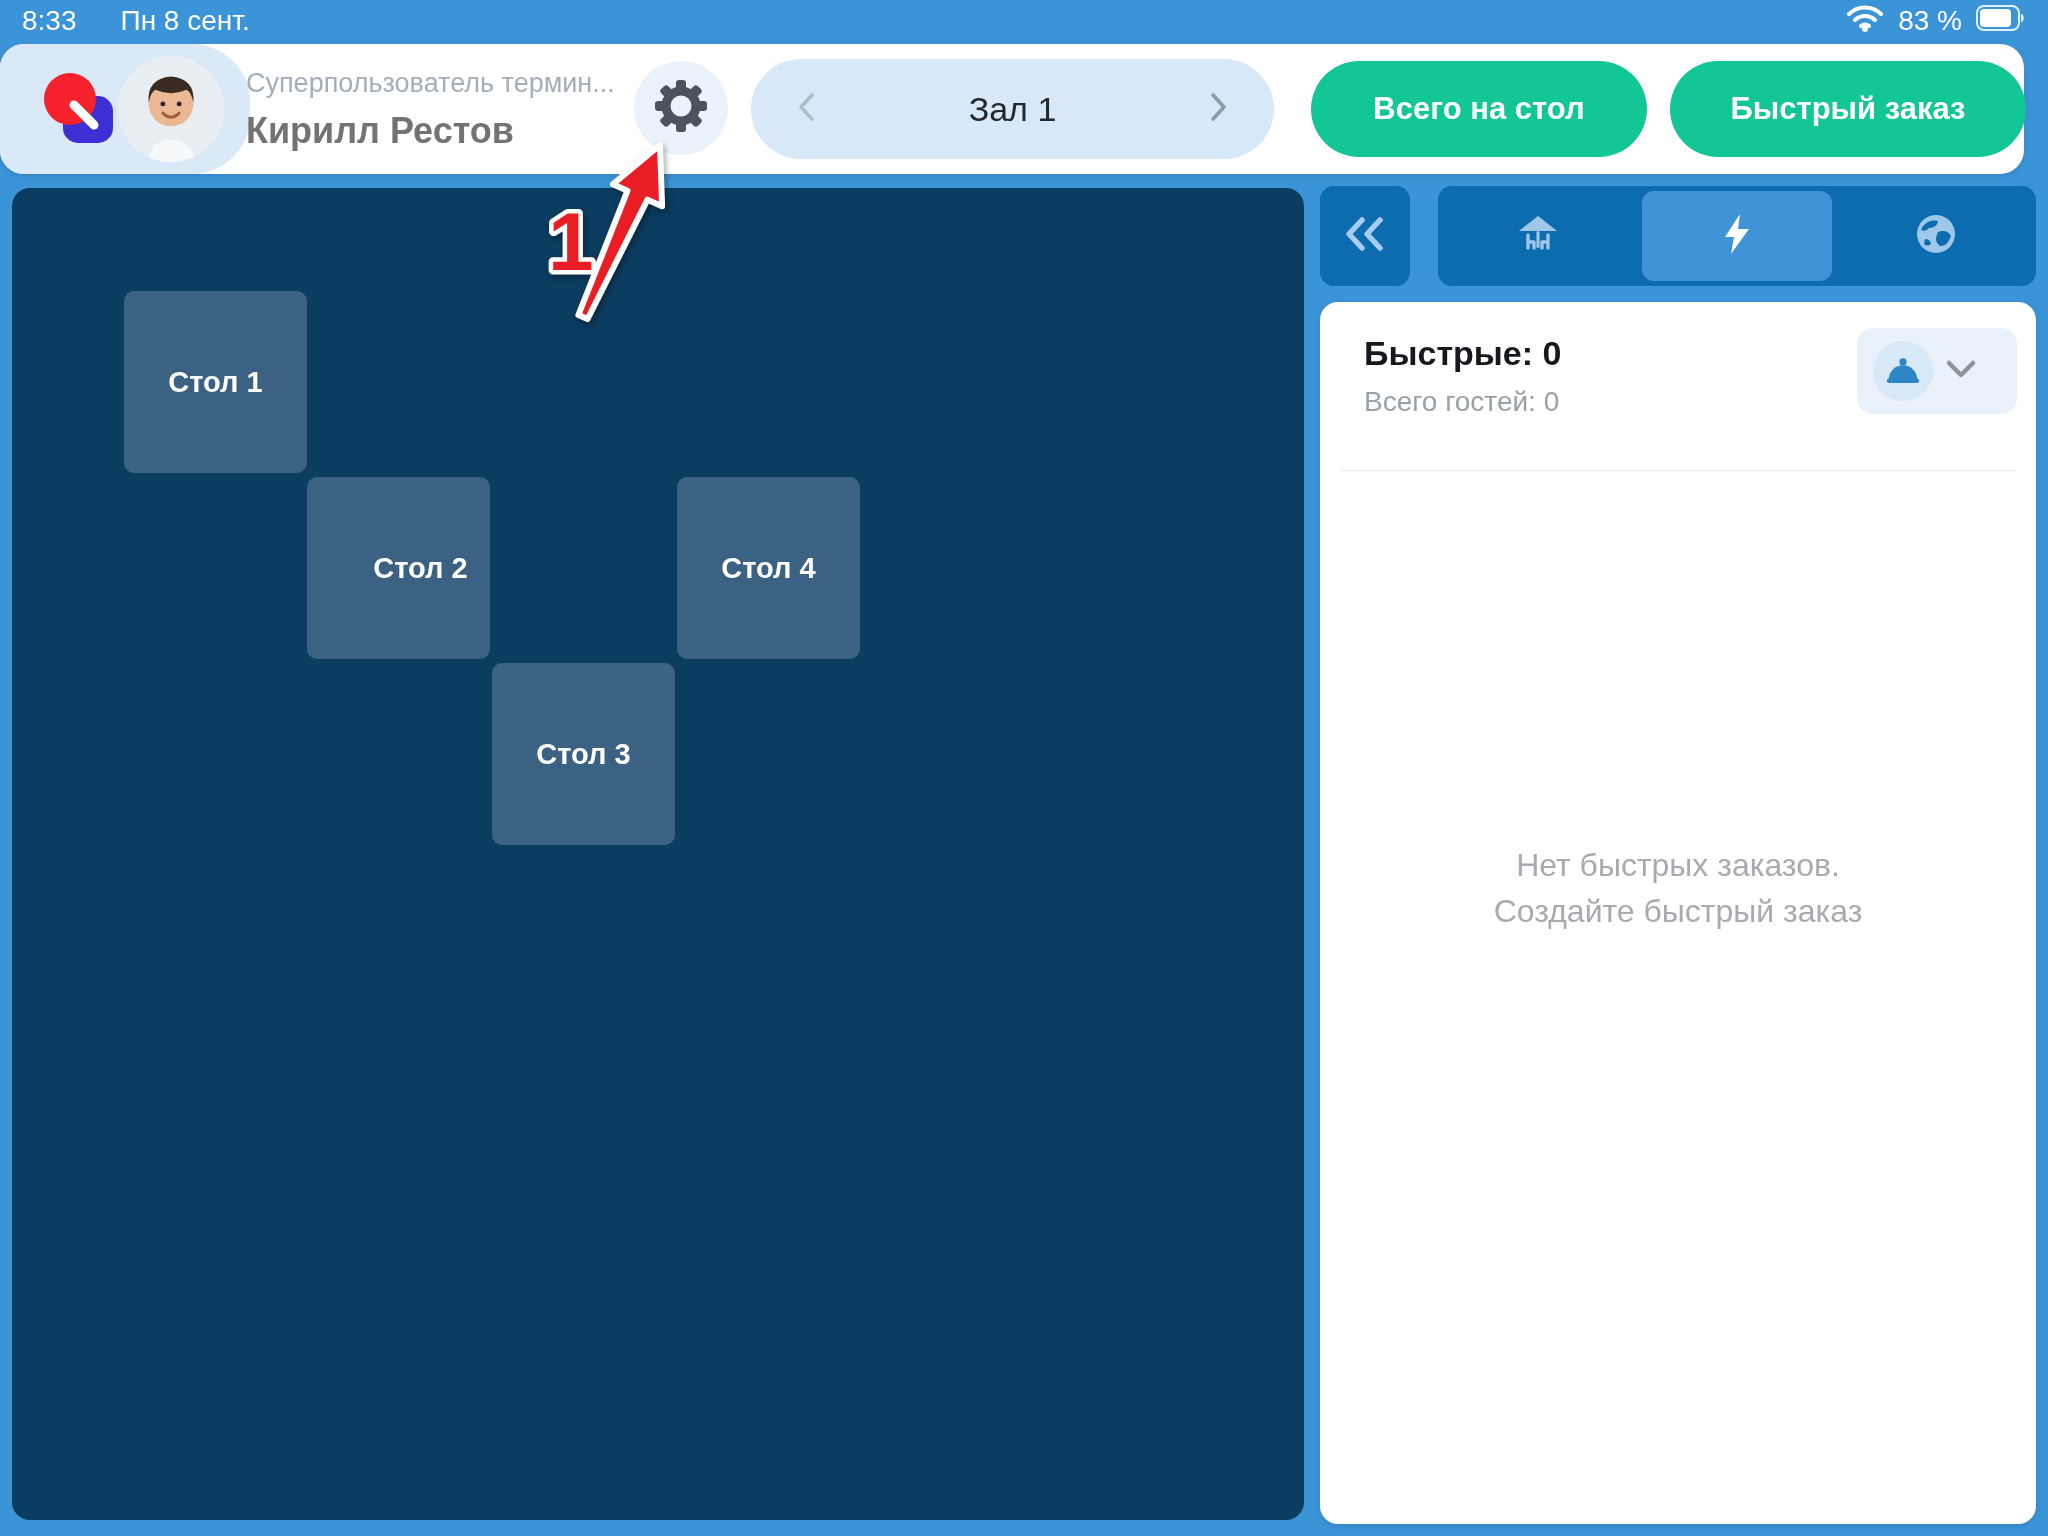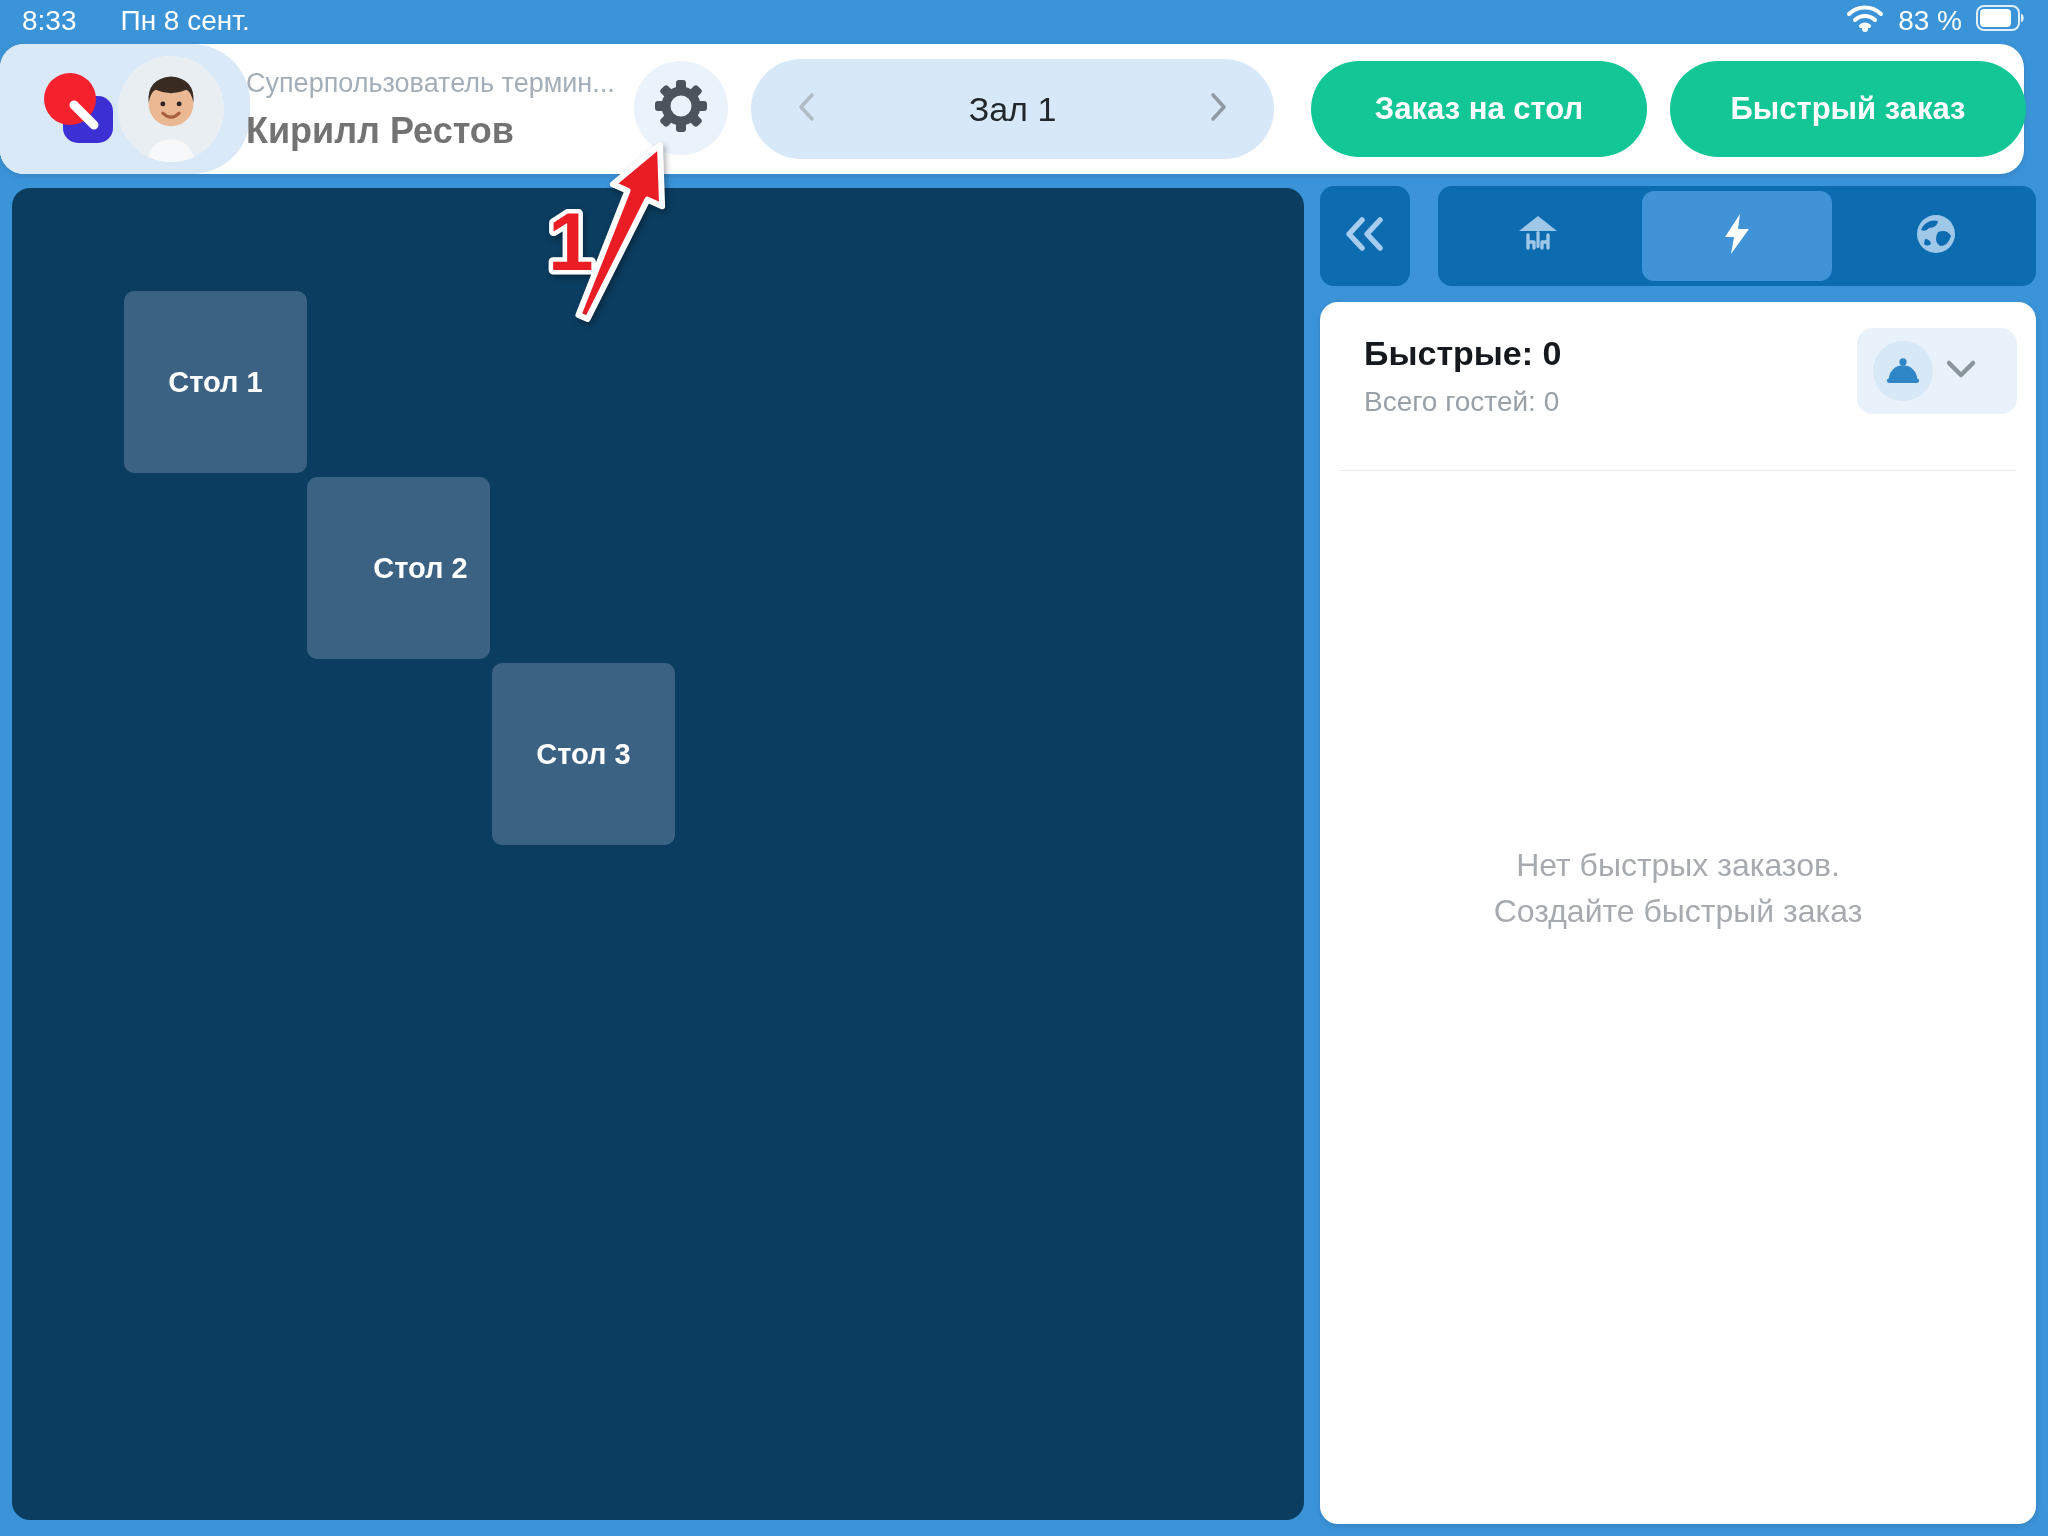--- a/index.html
+++ b/index.html
@@ -196,28 +196,29 @@
     </span>
     <span class="hall-label">Зал 1</span>
     <span class="chev-btn">
       <span>
         <svg width="30" height="40" viewBox="0 0 30 40">
           <polyline points="10,8 21,20 10,32" stroke="#8f9aa3" stroke-width="3.6" fill="none" stroke-linecap="round" stroke-linejoin="round"></polyline>
         </svg>
       </span>
     </span>
   </div>
-  <button class="green-btn btn-order">Заказ на стол</button>
+  <button class="green-btn btn-order">Всего на стол</button>
   <button class="green-btn btn-quick">Быстрый заказ</button>
 </div>
 
 <div class="floor">
   <div class="table-tile t1">Стол 1</div>
   <div class="table-tile t2">Стол 2</div>
   <div class="table-tile t3">Стол 3</div>
+  <div class="table-tile t4">Стол 4</div>
 </div>
 
 <div class="annotation">
   <svg width="170" height="215" viewBox="0 0 170 215" style="filter:drop-shadow(2px 3px 3px rgba(0,0,0,.35));">
     <polygon points="58.4,195 107.5,70.7 92.9,64.2 140,25 142.1,86.2 127.5,79.7 67.6,199" fill="#ea1c24" stroke="#ffffff" stroke-width="6" stroke-linejoin="round"></polygon>
     <text x="28" y="150" font-family="Liberation Sans, DejaVu Sans, sans-serif" font-size="82" font-weight="bold" fill="#ea1c24" stroke="#ffffff" stroke-width="9" paint-order="stroke" stroke-linejoin="round">1</text>
   </svg>
 </div>
 
 <div class="collapse-btn">

